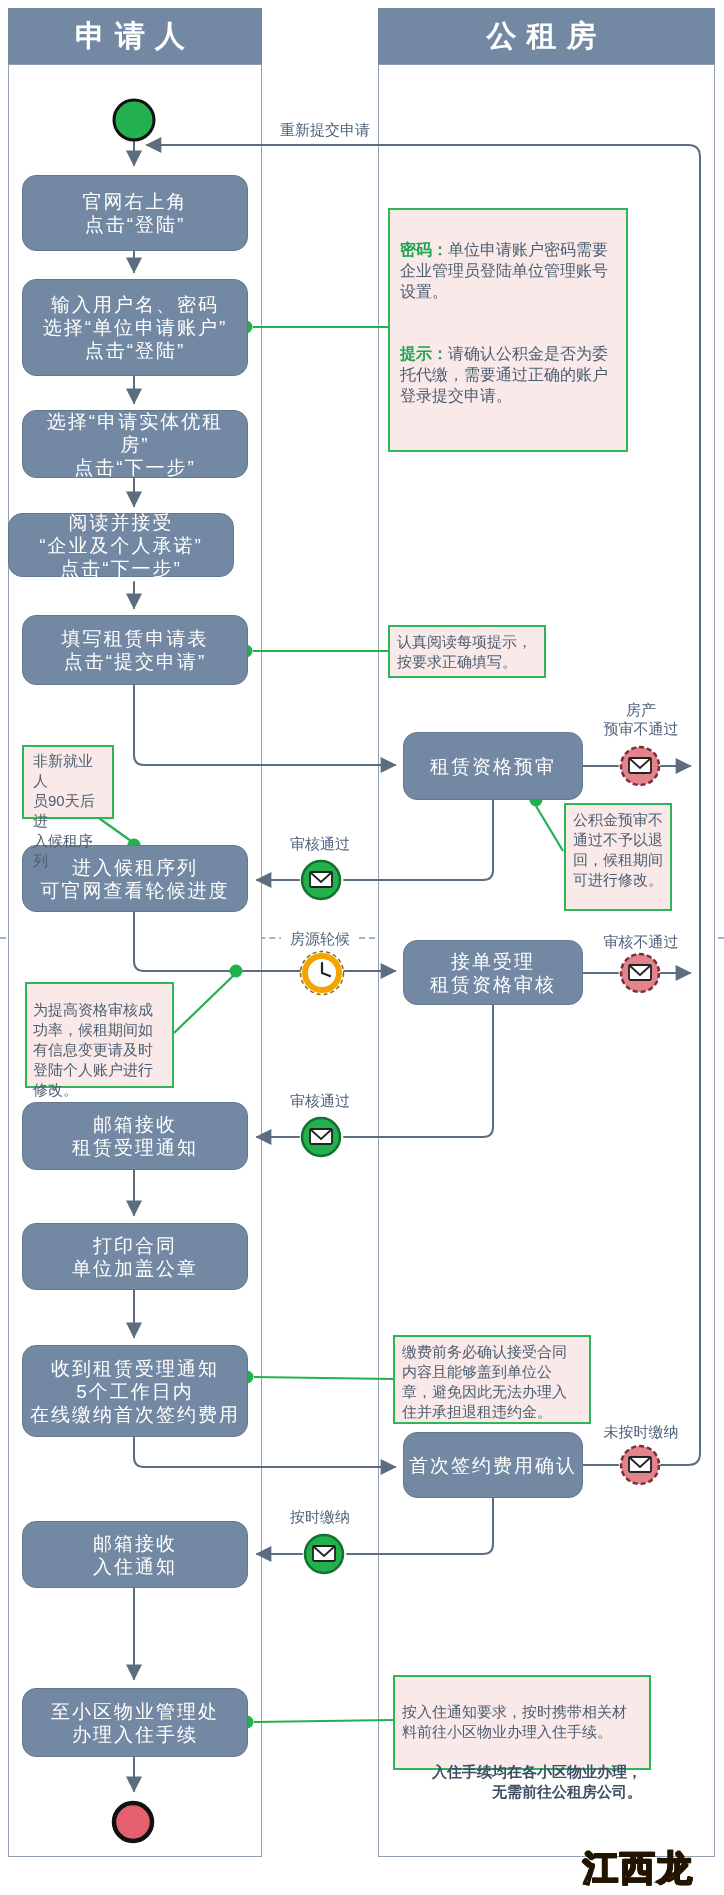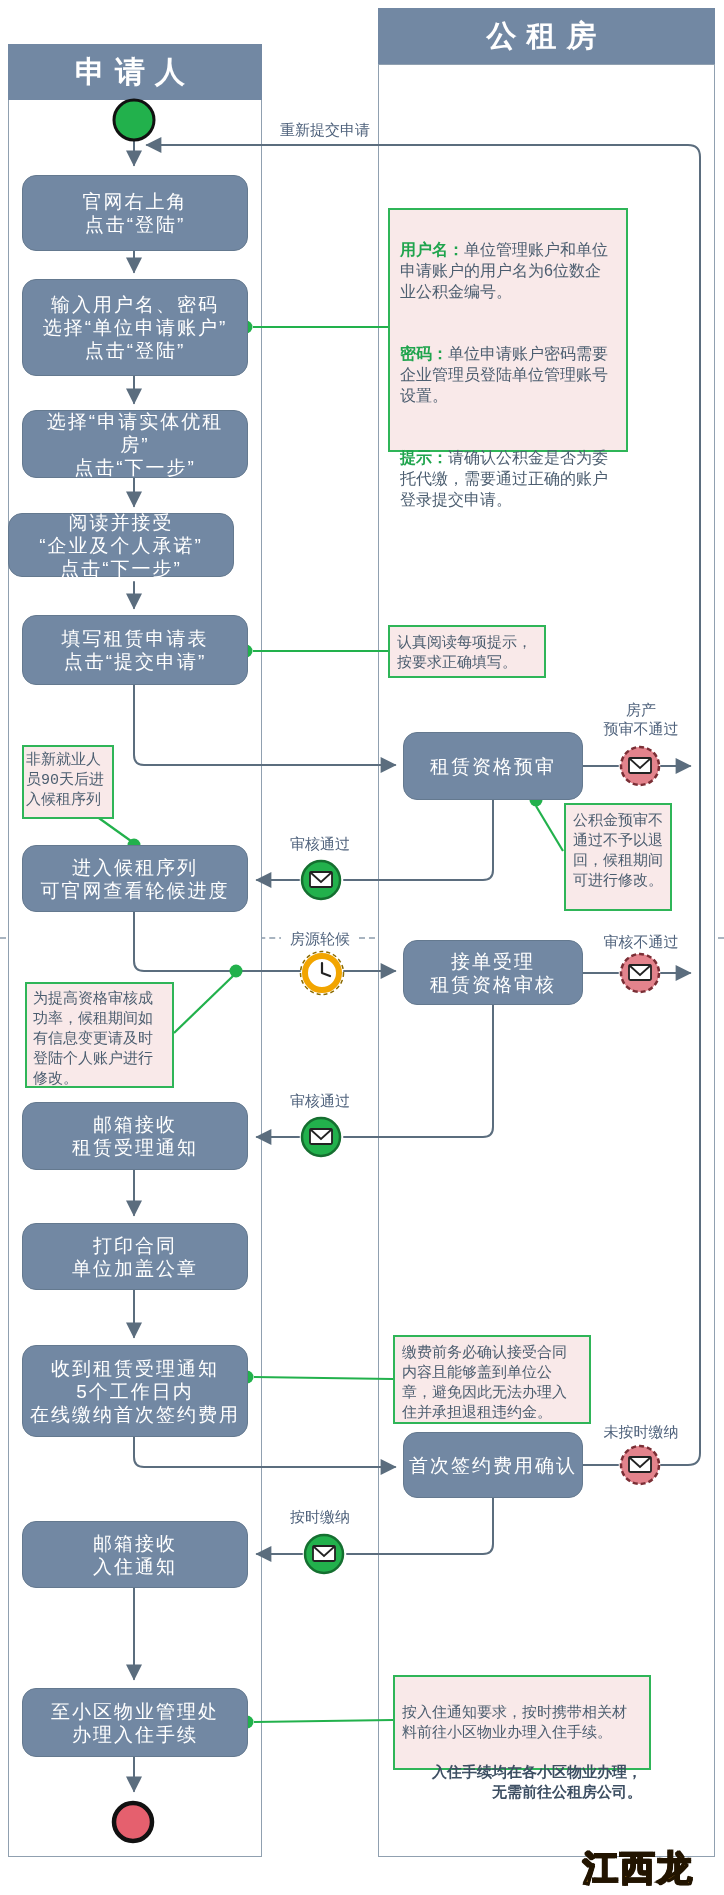--- a/index.html
+++ b/index.html
@@ -29,21 +29,21 @@
 </head>
 <body>
 
 <div class="canvas">
 
   <div class="divider"></div>
 
   <div class="lane-body" style="left:8px;top:64px;width:254px;height:1793px;"></div>
   <div class="lane-body" style="left:378px;top:64px;width:337px;height:1793px;"></div>
 
-  <div class="lane-header" style="left:8px;top:8px;width:254px;height:56px;margin-top:36px;">申请人</div>
+  <div class="lane-header" style="left:8px;top:8px;width:254px;height:56px;">申请人</div>
   <div class="lane-header" style="left:378px;top:8px;width:337px;height:56px;">公租房</div>
 
   <svg class="layer" width="724" height="1895" viewBox="0 0 724 1895">
     <defs>
       <marker id="arr" viewBox="0 0 10 10" refX="9" refY="5" markerWidth="9" markerHeight="8" orient="auto">
         <path d="M0,0 L10,5 L0,10 z" fill="#5b6d7e"></path>
       </marker>
     </defs>
 
     <g stroke="#5b6d7e" stroke-width="2" fill="none" stroke-linecap="round">
@@ -172,34 +172,33 @@
   <div class="elabel" style="left:591px;top:700px;width:100px;">房产
 预审不通过</div>
   <div class="elabel" style="left:282px;top:834px;width:76px;">审核通过</div>
   <div class="elabel" style="left:281px;top:929px;width:78px;background:#fff;">房源轮候</div>
   <div class="elabel" style="left:596px;top:932px;width:90px;">审核不通过</div>
   <div class="elabel" style="left:282px;top:1091px;width:76px;">审核通过</div>
   <div class="elabel" style="left:595px;top:1422px;width:92px;">未按时缴纳</div>
   <div class="elabel" style="left:286px;top:1507px;width:68px;">按时缴纳</div>
 
   <div class="note" style="left:388px;top:208px;width:240px;height:244px;font-size:16px;line-height:21px;padding:8px 10px;">
-    <p><span class="nlabel">用户名：</span><span>单位管理账户和单位申请账户的用户名为6位数企业公积金编号。</span></p>
     <p><span class="nlabel">密码：</span><span>单位申请账户密码需要企业管理员登陆单位管理账号设置。</span></p>
     <p><span class="nlabel">提示：</span><span>请确认公积金是否为委托代缴，需要通过正确的账户登录提交申请。</span></p>
   </div>
   <div class="note" style="left:388px;top:625px;width:158px;height:53px;">认真阅读每项提示，
 按要求正确填写。</div>
   <div class="note" style="left:564px;top:803px;width:108px;height:108px;">公积金预审不
 通过不予以退
 回，候租期间
 可进行修改。</div>
-  <div class="note" style="left:22px;top:745px;width:92px;height:74px;padding:4px 2px;font-family:Liberation Mono, monospace;">非新就业人
+  <div class="note" style="left:22px;top:745px;width:92px;height:74px;padding:4px 9px;">非新就业人
 员90天后进
 入候租序列</div>
-  <div class="note" style="left:25px;top:982px;width:149px;height:106px;padding:4px 6px;">为提高资格审核成
+  <div class="note" style="left:25px;top:982px;width:149px;height:106px;padding:16px 6px;">为提高资格审核成
 功率，候租期间如
 有信息变更请及时
 登陆个人账户进行
 修改。</div>
   <div class="note" style="left:393px;top:1335px;width:198px;height:89px;">缴费前务必确认接受合同
 内容且能够盖到单位公
 章，避免因此无法办理入
 住并承担退租违约金。</div>
   <div class="note" style="left:393px;top:1675px;width:258px;height:95px;">
     <p style="margin:0;">按入住通知要求，按时携带相关材

